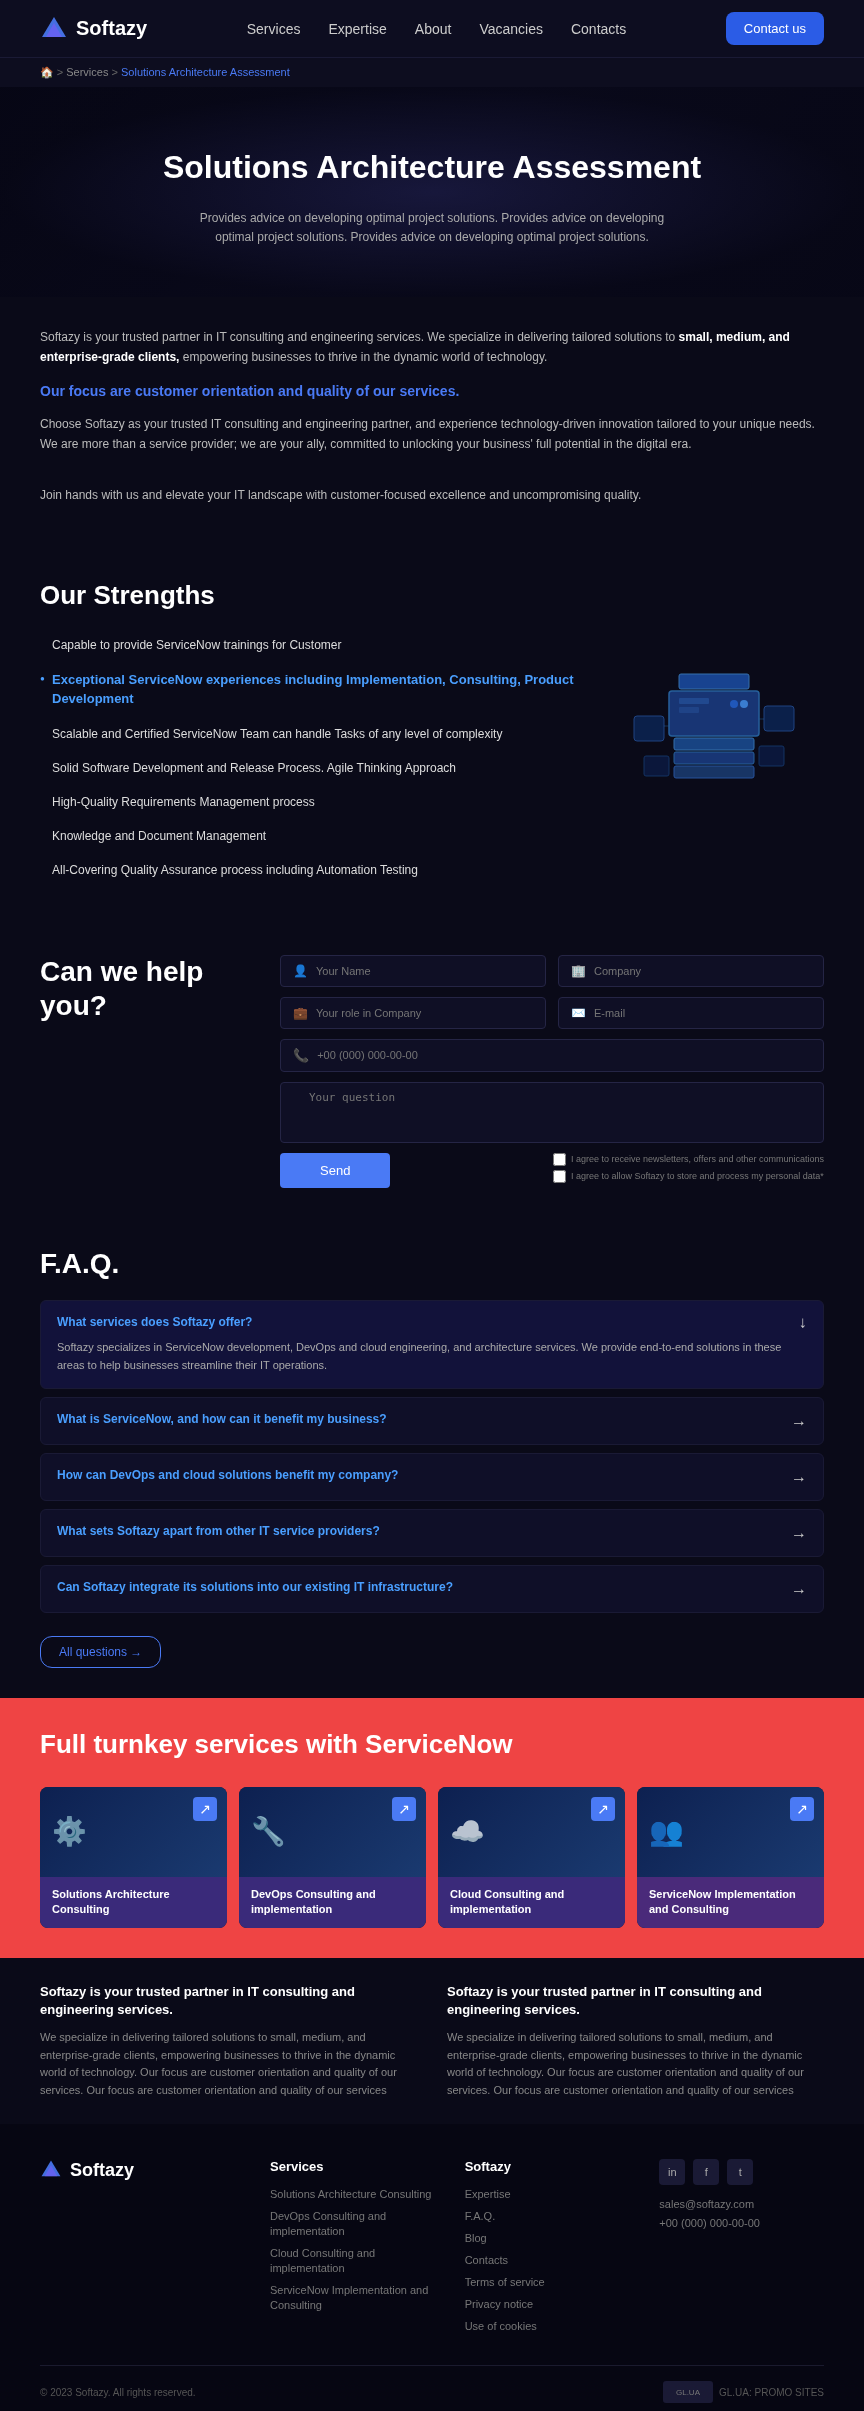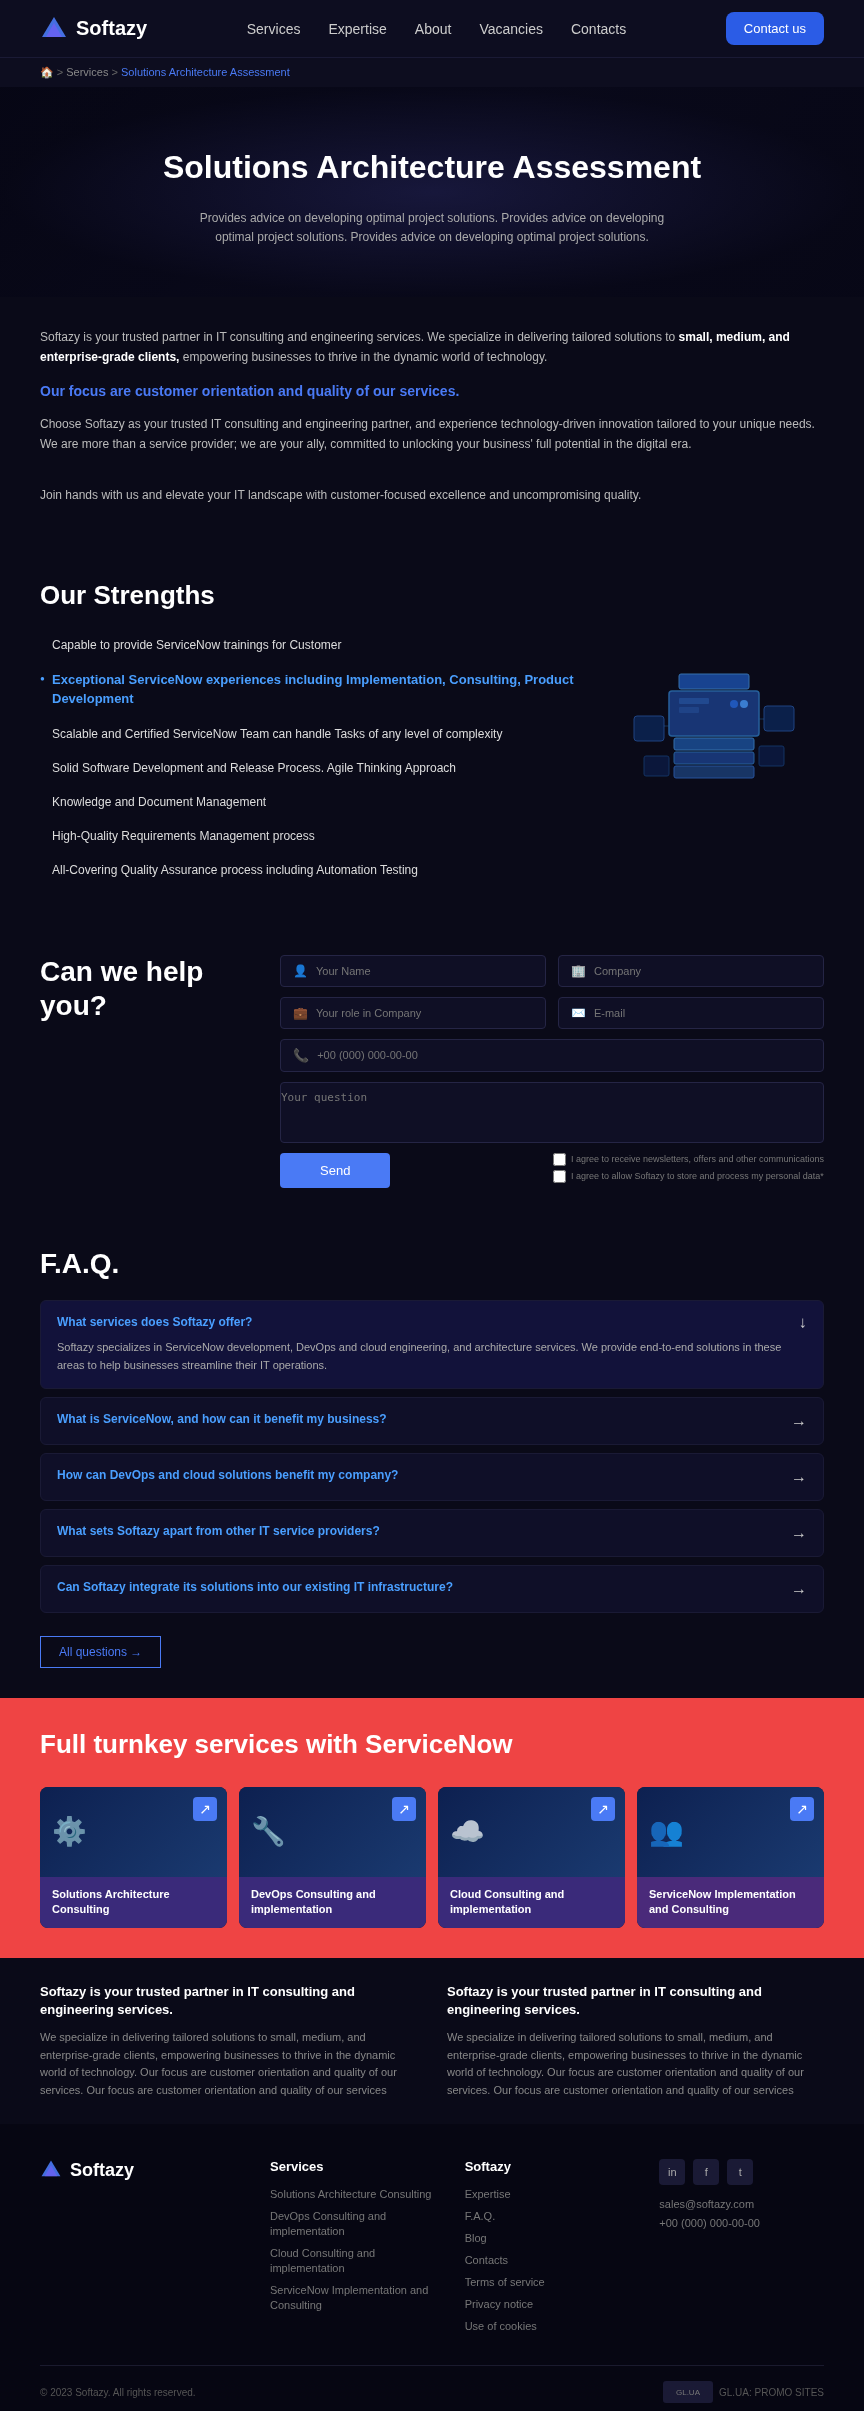--- a/index.html
+++ b/index.html
@@ -225,21 +225,21 @@
       border: none;
       color: #aaa;
       font-size: 11px;
       width: 100%;
       outline: none;
     }
     .form-textarea {
       background: #0f0f25;
       border: 1px solid #252545;
       border-radius: 4px;
-      padding: 8px 0;
+      padding: 8px 28px;
       margin-bottom: 10px;
       min-height: 55px;
     }
     .form-textarea textarea {
       background: transparent;
       border: none;
       color: #aaa;
       font-size: 11px;
       width: 100%;
       outline: none;
@@ -317,21 +317,21 @@
       color: #ccc;
       font-size: 16px;
       flex-shrink: 0;
       margin-left: 10px;
     }
     .faq-item.open .faq-arrow { transform: rotate(180deg); display: inline-block; }
     .all-questions-btn {
       background: transparent;
       border: 1px solid #4a7af5;
       color: #4a7af5;
-      border-radius: 0;
+      border-radius: 12px;
       padding: 8px 18px;
       font-size: 12px;
       cursor: pointer;
       margin-top: 15px;
       display: inline-flex;
       align-items: center;
       gap: 6px;
     }
 
     
@@ -552,22 +552,22 @@
 </section>
 
 <section class="strengths-section">
   <h2>Our Strengths</h2>
   <div class="strengths-content">
     <div class="strengths-list">
       <div class="strength-item">Capable to provide ServiceNow trainings for Customer</div>
       <div class="strength-item highlight">Exceptional ServiceNow experiences including Implementation, Consulting, Product Development</div>
       <div class="strength-item">Scalable and Certified ServiceNow Team can handle Tasks of any level of complexity</div>
       <div class="strength-item">Solid Software Development and Release Process. Agile Thinking Approach</div>
+      <div class="strength-item">High-Quality Requirements Management process</div>
       <div class="strength-item">Knowledge and Document Management</div>
-      <div class="strength-item">High-Quality Requirements Management process</div>
       <div class="strength-item">All-Covering Quality Assurance process including Automation Testing</div>
     </div>
     <div class="strengths-image">
       <svg class="server-illustration" viewBox="0 0 180 200" xmlns="http://www.w3.org/2000/svg">
 
         <g opacity="0.9">
 
           <rect x="50" y="130" width="80" height="12" rx="2" fill="#1a3a6e" stroke="#2a5aaa" stroke-width="1"></rect>
           <rect x="50" y="116" width="80" height="12" rx="2" fill="#1a3a7e" stroke="#2a6aaa" stroke-width="1"></rect>
           <rect x="50" y="102" width="80" height="12" rx="2" fill="#1a4a8e" stroke="#3a7abb" stroke-width="1"></rect>

